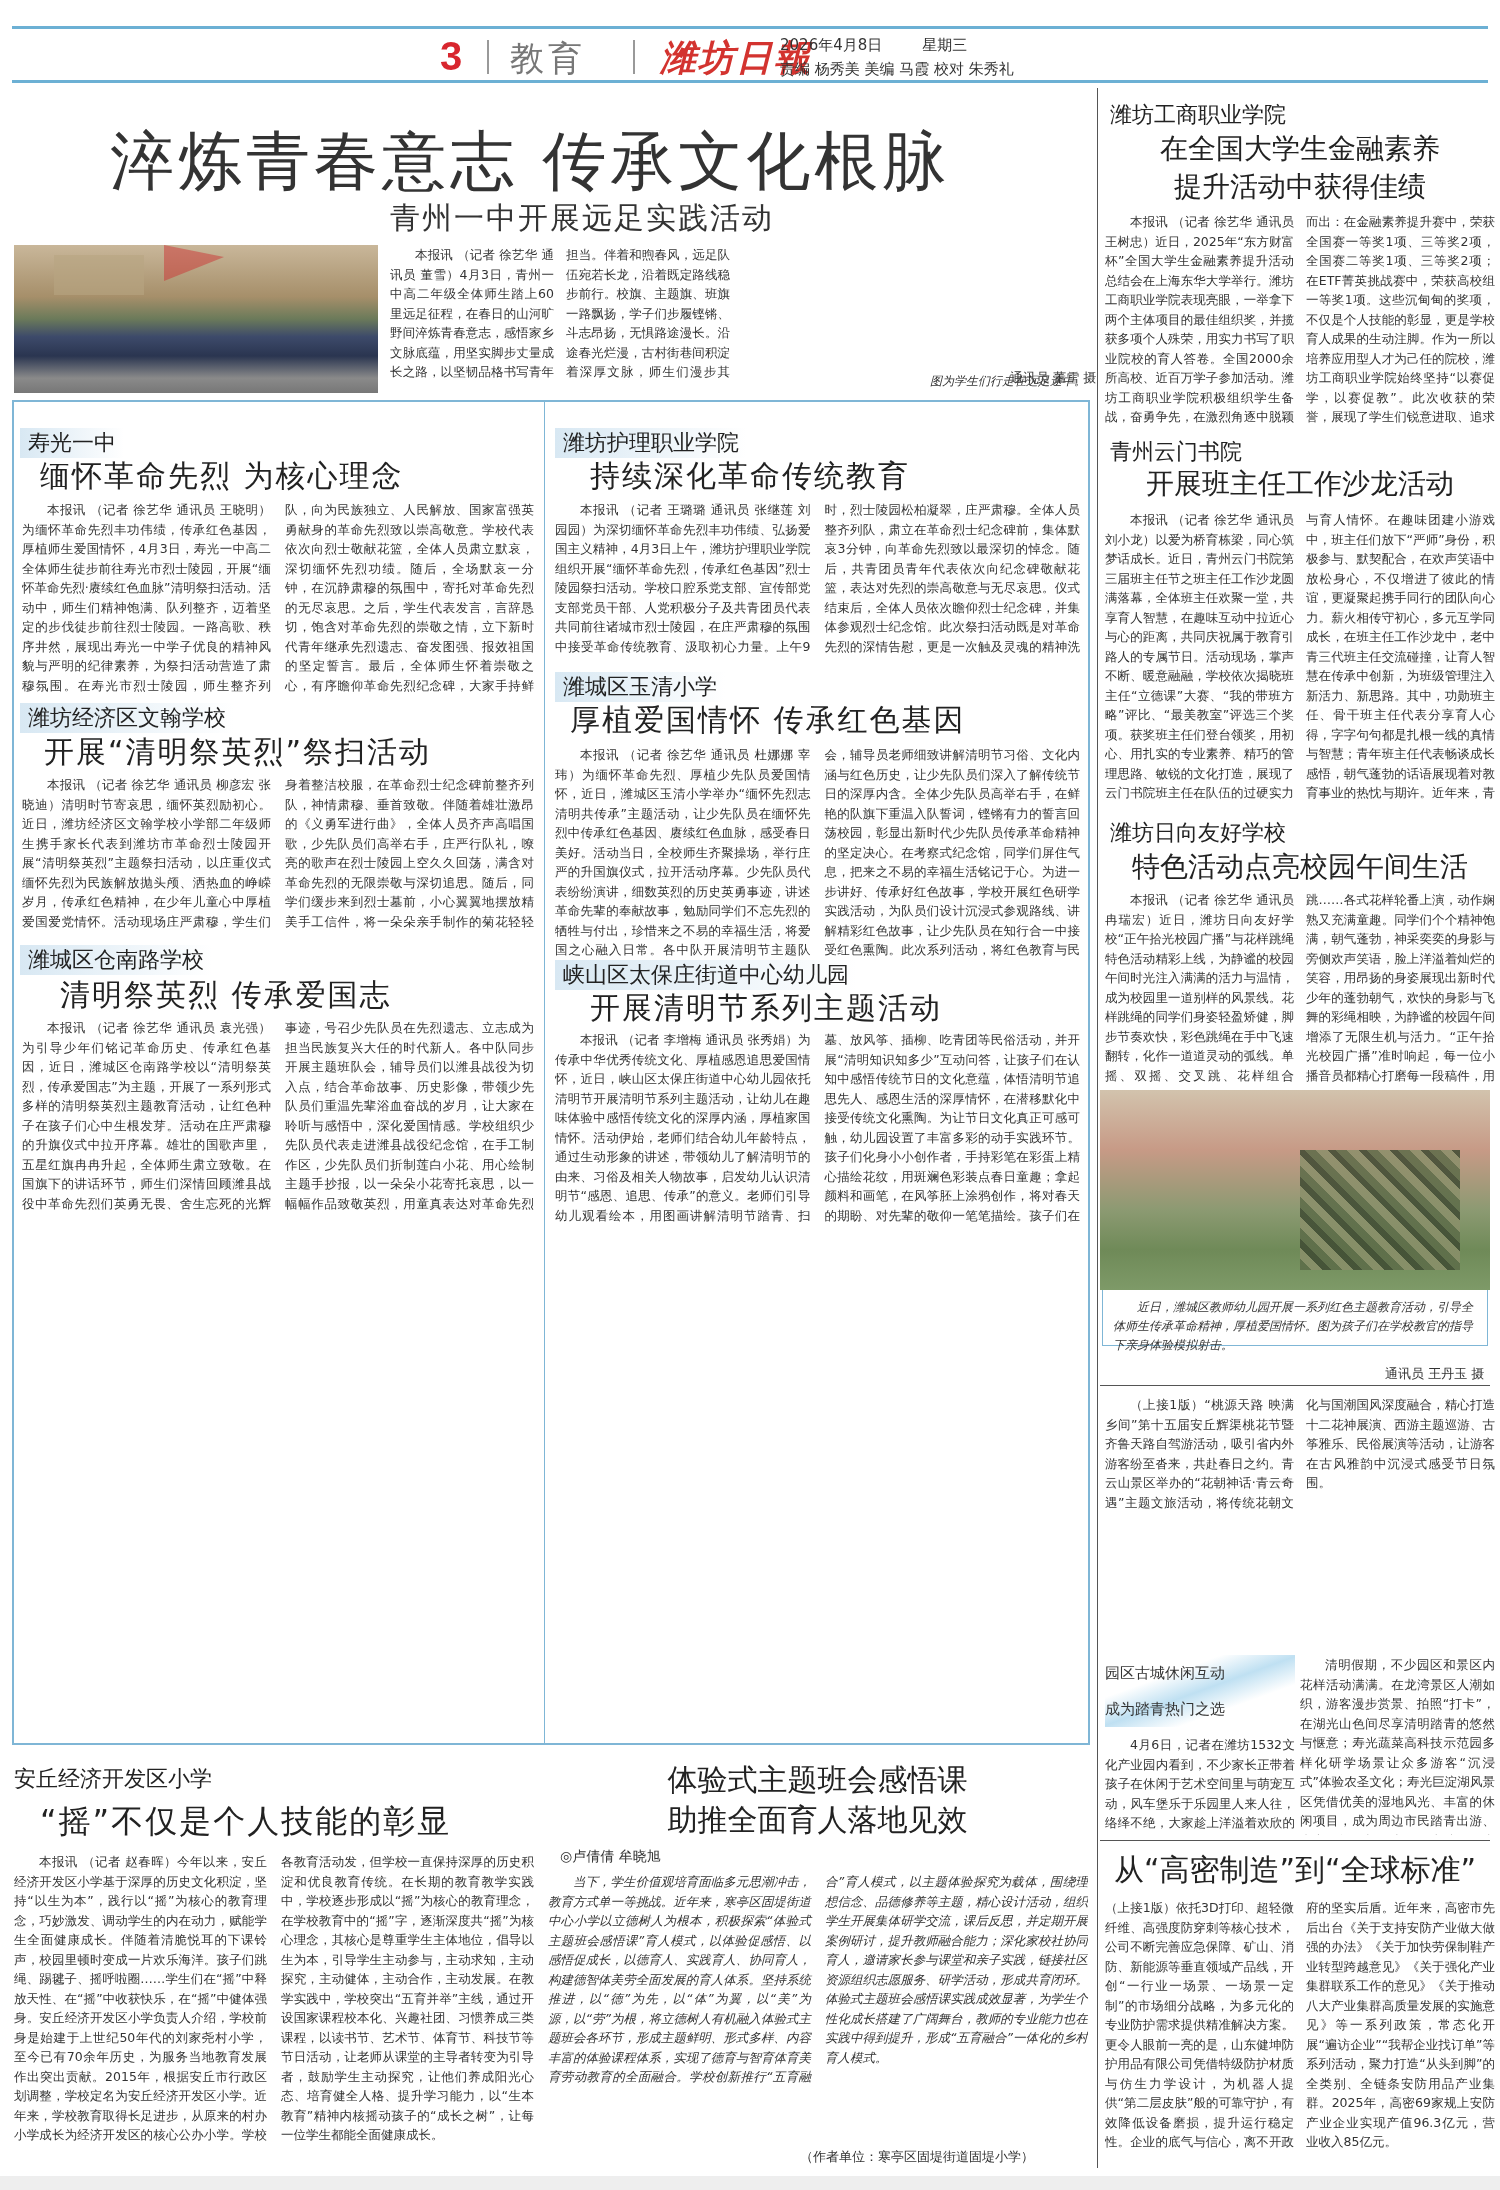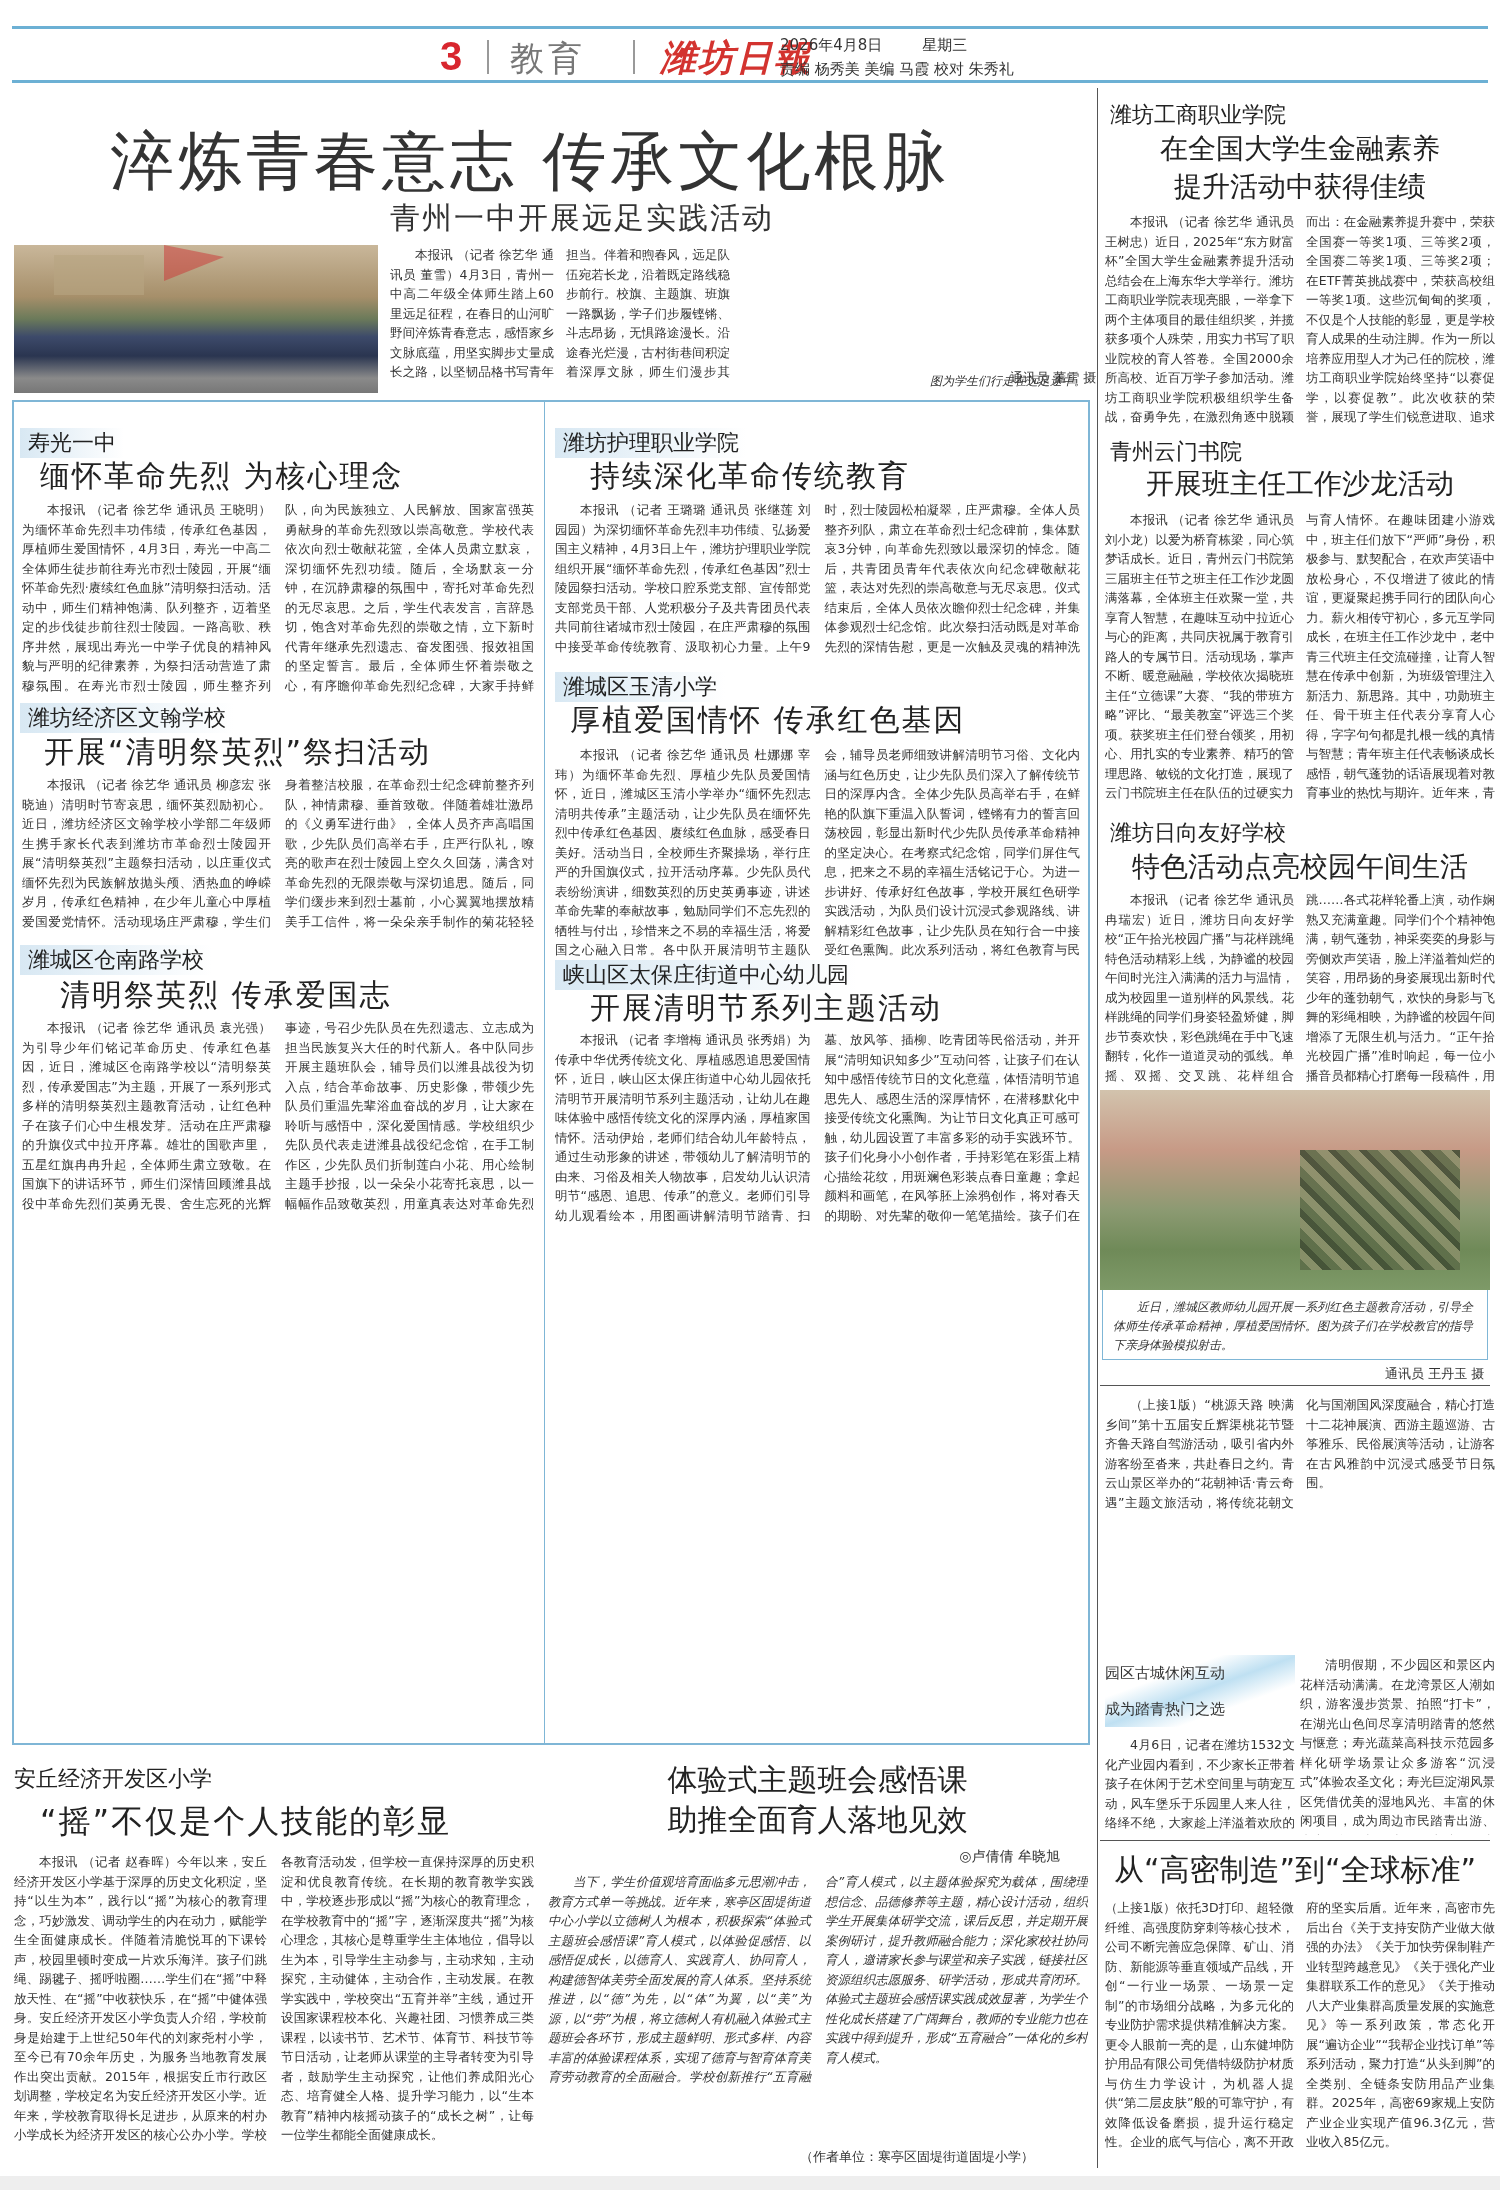--- a/index.html
+++ b/index.html
@@ -94,21 +94,21 @@
 <div class="abs" style="left:1110px;top:465px;width:380px;text-align:center;font-size:28px;color:#222">开展班主任工作沙龙活动</div>
 <div class="col body-text" style="left:1105px;top:510px;width:390px;height:300px;overflow:hidden;column-count:2;column-gap:12px">本报讯 （记者 徐艺华 通讯员 刘小龙）以爱为桥育栋梁，同心筑梦话成长。近日，青州云门书院第三届班主任节之班主任工作沙龙圆满落幕，全体班主任欢聚一堂，共享育人智慧，在趣味互动中拉近心与心的距离，共同庆祝属于教育引路人的专属节日。活动现场，掌声不断、暖意融融，学校依次揭晓班主任“立德课”大赛、“我的带班方略”评比、“最美教室”评选三个奖项。获奖班主任们登台领奖，用初心、用扎实的专业素养、精巧的管理思路、敏锐的文化打造，展现了云门书院班主任在队伍的过硬实力与育人情怀。在趣味团建小游戏中，班主任们放下“严师”身份，积极参与、默契配合，在欢声笑语中放松身心，不仅增进了彼此的情谊，更凝聚起携手同行的团队向心力。薪火相传守初心，多元互学同成长，在班主任工作沙龙中，老中青三代班主任交流碰撞，让育人智慧在传承中创新，为班级管理注入新活力、新思路。其中，功勋班主任、骨干班主任代表分享育人心得，字字句句都是扎根一线的真情与智慧；青年班主任代表畅谈成长感悟，朝气蓬勃的话语展现着对教育事业的热忱与期许。近年来，青州云门书院全体班主任任饶爱岗敬业、以微为帆，在座级管理中不断探索，在教书育人路上携手前行，用智慧与汗水陪伴每一位学生向阳生长，逐梦远航。</div>
 
 <div class="rk" style="left:1110px;top:818px">潍坊日向友好学校</div>
 <div class="abs" style="left:1110px;top:848px;width:380px;text-align:center;font-size:28px;color:#222">特色活动点亮校园午间生活</div>
 <div class="col body-text" style="left:1105px;top:890px;width:390px;height:200px;overflow:hidden;column-count:2;column-gap:12px">本报讯 （记者 徐艺华 通讯员 冉瑞宏）近日，潍坊日向友好学校“正午拾光校园广播”与花样跳绳特色活动精彩上线，为静谧的校园午间时光注入满满的活力与温情，成为校园里一道别样的风景线。花样跳绳的同学们身姿轻盈矫健，脚步节奏欢快，彩色跳绳在手中飞速翻转，化作一道道灵动的弧线。单摇、双摇、交叉跳、花样组合跳……各式花样轮番上演，动作娴熟又充满童趣。同学们个个精神饱满，朝气蓬勃，神采奕奕的身影与旁侧欢声笑语，脸上洋溢着灿烂的笑容，用昂扬的身姿展现出新时代少年的蓬勃朝气，欢快的身影与飞舞的彩绳相映，为静谧的校园午间增添了无限生机与活力。“正午拾光校园广播”准时响起，每一位小播音员都精心打磨每一段稿件，用清脆真诚的声音，传递着校园里的暖心故事、趣味知识与美好祝福。他们的声音温柔又清亮，是午间校园里最动听的音符。他们的用心分享，是送给同学们最珍贵的午间礼物，让静谧的午间时光充满暖意与欢笑。跳绳少年们精彩跳绳，小播音员们用心付出，师生们陪伴聆听……快乐的午间时光弥漫校园，却留下满满美好。活力与馨暖温满操场日向友好学校的每一个角落，让学生们在轻松愉悦的午间时光里收获快乐、汲取力量、向阳生长。</div>
 
 <div class="abs" style="left:1100px;top:1090px;width:390px;height:200px;background:linear-gradient(180deg,#d2c3ad 0%,#c79a86 30%,#8c9a72 60%,#6f8a58 80%,#7e9a68 100%)">
   <div class="abs" style="left:200px;top:60px;width:160px;height:120px;background:repeating-linear-gradient(45deg,#5c6b48 0 8px,#8a8f6a 8px 16px,#3e4a32 16px 22px);opacity:.85"></div>
 </div>
-<div class="abs" style="left:1102px;top:1290px;width:386px;height:70px;border:1px solid #7fb6d6;border-top:none">
+<div class="abs" style="left:1102px;top:1290px;width:386px;height:56px;border:1px solid #7fb6d6;border-top:none">
   <div class="caption" style="left:10px;top:8px;width:366px">近日，潍城区教师幼儿园开展一系列红色主题教育活动，引导全体师生传承革命精神，厚植爱国情怀。图为孩子们在学校教官的指导下亲身体验模拟射击。</div>
 </div>
 <div class="abs" style="left:1385px;top:1365px;font-size:13px;color:#333">通讯员 王丹玉 摄</div>
 <div class="abs" style="left:1100px;top:1385px;width:390px;height:1px;background:#555"></div>
 
 <div class="col body-text" style="left:1105px;top:1395px;width:390px;height:365px;overflow:hidden;column-count:2;column-gap:12px">
   <span>（上接1版）</span><span>“桃源天路 映满乡间”第十五届安丘辉渠桃花节暨齐鲁天路自驾游活动，吸引省内外游客纷至沓来，共赴春日之约。青云山景区举办的“花朝神话·青云奇遇”主题文旅活动，将传统花朝文化与国潮国风深度融合，精心打造十二花神展演、西游主题巡游、古筝雅乐、民俗展演等活动，让游客在古风雅韵中沉浸式感受节日氛围。</span>
 </div>
 <div class="sidebar-head" style="left:1105px;top:1655px;width:190px;background:linear-gradient(160deg,#fff 30%,#bfe0f2 50%,#fff 70%)">
   <div>园区古城休闲互动</div>
@@ -124,17 +124,17 @@
 </div>
 
 <div class="rk" style="left:14px;top:1764px">安丘经济开发区小学</div>
 <div class="arttitle" style="left:40px;top:1800px;font-size:32px">“摇”不仅是个人技能的彰显</div>
 <div class="col body-text" style="left:14px;top:1852px;width:520px;height:318px;overflow:hidden;column-count:2;column-gap:14px">本报讯 （记者 赵春晖）今年以来，安丘经济开发区小学基于深厚的历史文化积淀，坚持“以生为本”，践行以“摇”为核心的教育理念，巧妙激发、调动学生的内在动力，赋能学生全面健康成长。伴随着清脆悦耳的下课铃声，校园里顿时变成一片欢乐海洋。孩子们跳绳、踢毽子、摇呼啦圈……学生们在“摇”中释放天性、在“摇”中收获快乐，在“摇”中健体强身。安丘经济开发区小学负责人介绍，学校前身是始建于上世纪50年代的刘家尧村小学，至今已有70余年历史，为服务当地教育发展作出突出贡献。2015年，根据安丘市行政区划调整，学校定名为安丘经济开发区小学。近年来，学校教育取得长足进步，从原来的村办小学成长为经济开发区的核心公办小学。学校各教育活动发，但学校一直保持深厚的历史积淀和优良教育传统。在长期的教育教学实践中，学校逐步形成以“摇”为核心的教育理念，在学校教育中的“摇”字，逐渐深度共“摇”为核心理念，其核心是尊重学生主体地位，倡导以生为本，引导学生主动参与，主动求知，主动探究，主动健体，主动合作，主动发展。在教学实践中，学校突出“五育并举”主线，通过开设国家课程校本化、兴趣社团、习惯养成三类课程，以读书节、艺术节、体育节、科技节等节日活动，让老师从课堂的主导者转变为引导者，鼓励学生主动探究，让他们养成阳光心态、培育健全人格、提升学习能力，以“生本教育”精神内核摇动孩子的“成长之树”，让每一位学生都能全面健康成长。</div>
 
 <div class="abs" style="left:545px;top:1760px;width:545px;text-align:center;font-size:30px;line-height:40px;color:#222">
   <div>体验式主题班会感悟课</div>
   <div>助推全面育人落地见效</div>
 </div>
-<div class="abs" style="left:560px;top:1848px;width:500px;text-align:right;font-size:14px;color:#333">◎卢倩倩 牟晓旭</div>
+<div class="abs" style="left:560px;top:1848px;width:500px;text-align:left;font-size:14px;color:#333">◎卢倩倩 牟晓旭</div>
 <div class="col body-text" style="left:548px;top:1872px;width:540px;height:280px;overflow:hidden;column-count:2;column-gap:14px;font-style:italic">当下，学生价值观培育面临多元思潮冲击，教育方式单一等挑战。近年来，寒亭区固堤街道中心小学以立德树人为根本，积极探索“体验式主题班会感悟课”育人模式，以体验促感悟、以感悟促成长，以德育人、实践育人、协同育人，构建德智体美劳全面发展的育人体系。坚持系统推进，以“德”为先，以“体”为翼，以“美”为源，以“劳”为根，将立德树人有机融入体验式主题班会各环节，形成主题鲜明、形式多样、内容丰富的体验课程体系，实现了德育与智育体育美育劳动教育的全面融合。学校创新推行“五育融合”育人模式，以主题体验探究为载体，围绕理想信念、品德修养等主题，精心设计活动，组织学生开展集体研学交流，课后反思，并定期开展案例研讨，提升教师融合能力；深化家校社协同育人，邀请家长参与课堂和亲子实践，链接社区资源组织志愿服务、研学活动，形成共育闭环。体验式主题班会感悟课实践成效显著，为学生个性化成长搭建了广阔舞台，教师的专业能力也在实践中得到提升，形成“五育融合”一体化的乡村育人模式。</div>
 <div class="abs" style="left:800px;top:2148px;font-size:13px;color:#333">（作者单位：寒亭区固堤街道固堤小学）</div>
 
 <div class="gray-band"></div>
 
 </body></html>

